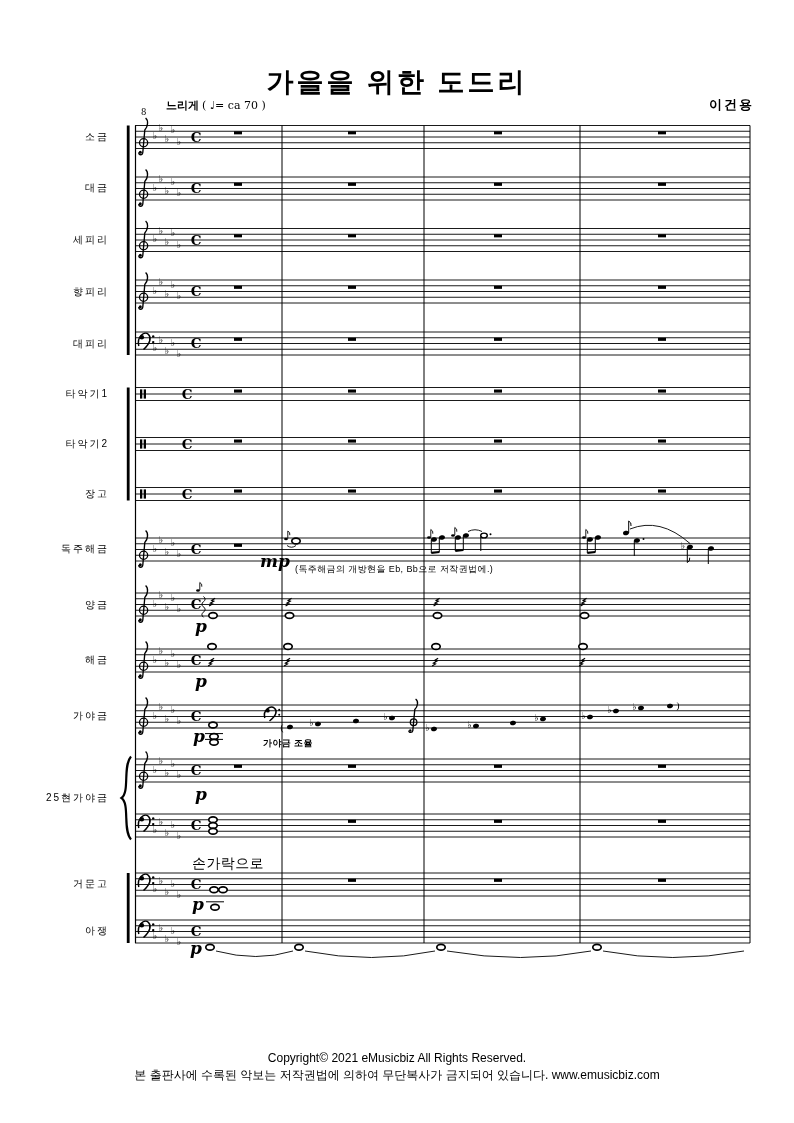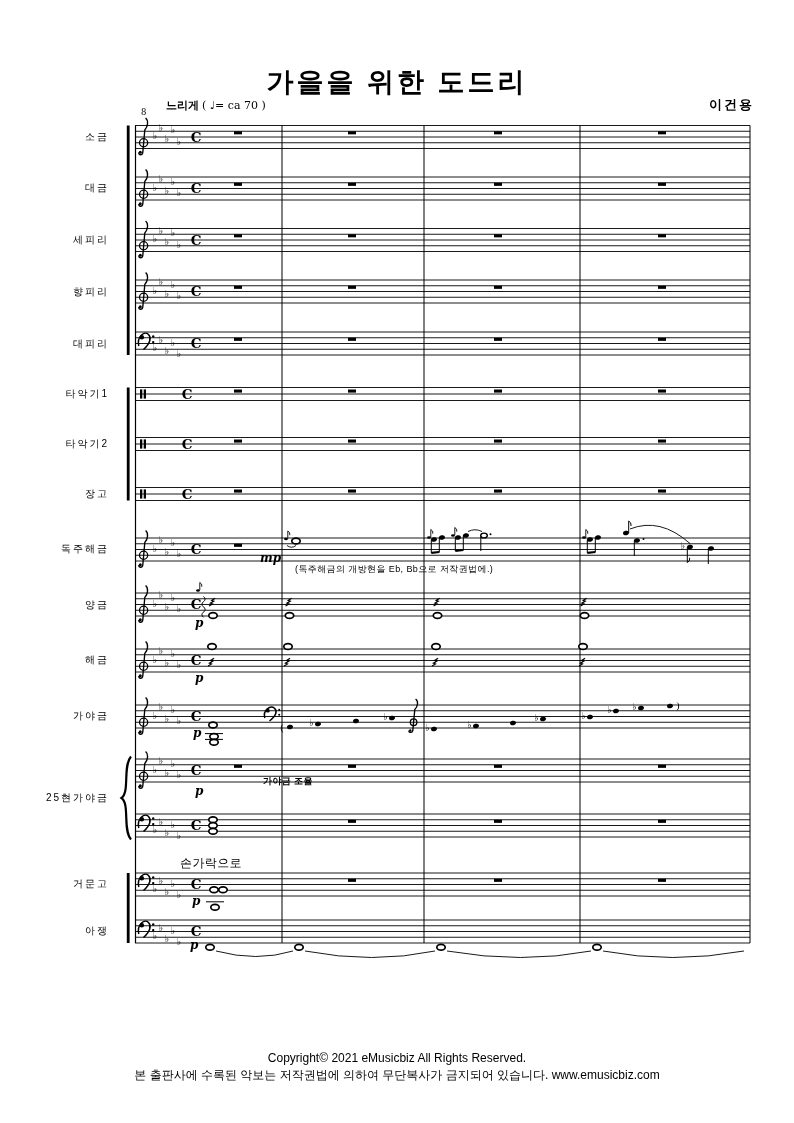--- a/index.html
+++ b/index.html
@@ -5,24 +5,24 @@
   html,body{margin:0;padding:0;background:#888;}
   .page{position:relative;width:794px;height:1123px;background:#ffffff;
         font-family:"Liberation Sans","DejaVu Sans",sans-serif;color:#000;overflow:hidden;margin:0 auto;}
   .abs{position:absolute;}
   .title{left:0;top:44px;width:100%;text-align:center;font-size:27px;font-weight:bold;letter-spacing:3px;margin-top:20px;}
   .tempo{left:166px;top:98px;font-size:11px;font-weight:bold;}
   .tempo .mark{font-family:"DejaVu Serif",serif;font-weight:normal;}
   .composer{right:40px;top:96px;font-size:13px;font-weight:bold;letter-spacing:2px;}
   .octave{left:141px;top:107px;font-size:8.5px;font-family:"DejaVu Serif",serif;}
   .label{left:0;width:109px;text-align:right;font-size:10px;letter-spacing:2px;white-space:nowrap;}
-  .dyn{font-family:"DejaVu Serif",serif;font-style:italic;font-weight:bold;font-size:12px;text-align:right;}
+  .dyn{font-family:"DejaVu Serif",serif;font-style:italic;font-weight:bold;font-size:17px;text-align:right;}
   .ann{font-size:9px;letter-spacing:0.4px;white-space:nowrap;}
   .ann-bold{font-weight:bold;}
-  .ann-mid{font-size:12px;}
+  .ann-mid{font-size:14px;margin-left:12px;}
   .footer{left:0;width:100%;text-align:center;font-size:12px;}
   #score{position:absolute;left:0;top:0;}
 </style>
 </head>
 <body>
 
 <div class="page">
 
   <svg id="score" width="794" height="1123" viewBox="0 0 794 1123">
       <line x1="135" y1="125.5" x2="750" y2="125.5" stroke="#000" stroke-width="0.9"></line>
@@ -424,18 +424,18 @@
 
   <div class="abs dyn" style="left:260px;top:551px">mp</div>
   <div class="abs dyn" style="left:195px;top:616px">p</div>
   <div class="abs dyn" style="left:195px;top:671px">p</div>
   <div class="abs dyn" style="left:193px;top:726px">p</div>
   <div class="abs dyn" style="left:195px;top:784px">p</div>
   <div class="abs dyn" style="left:192px;top:894px">p</div>
   <div class="abs dyn" style="left:190px;top:938px">p</div>
 
   <div class="abs ann" style="left:295px;top:563px">(독주해금의 개방현을 Eb, Bb으로 저작권법에.)</div>
-  <div class="abs ann ann-bold" style="left:263px;top:775px">가야금 조율</div>
+  <div class="abs ann ann-bold" style="left:263px;top:737px">가야금 조율</div>
   <div class="abs ann ann-mid" style="left:180px;top:855px">손가락으로</div>
 
   <div class="abs footer" style="top:1051px">Copyright© 2021 eMusicbiz All Rights Reserved.</div>
   <div class="abs footer" style="top:1067px">본 출판사에 수록된 악보는 저작권법에 의하여 무단복사가 금지되어 있습니다. www.emusicbiz.com</div>
 </div>
 
 </body></html>

